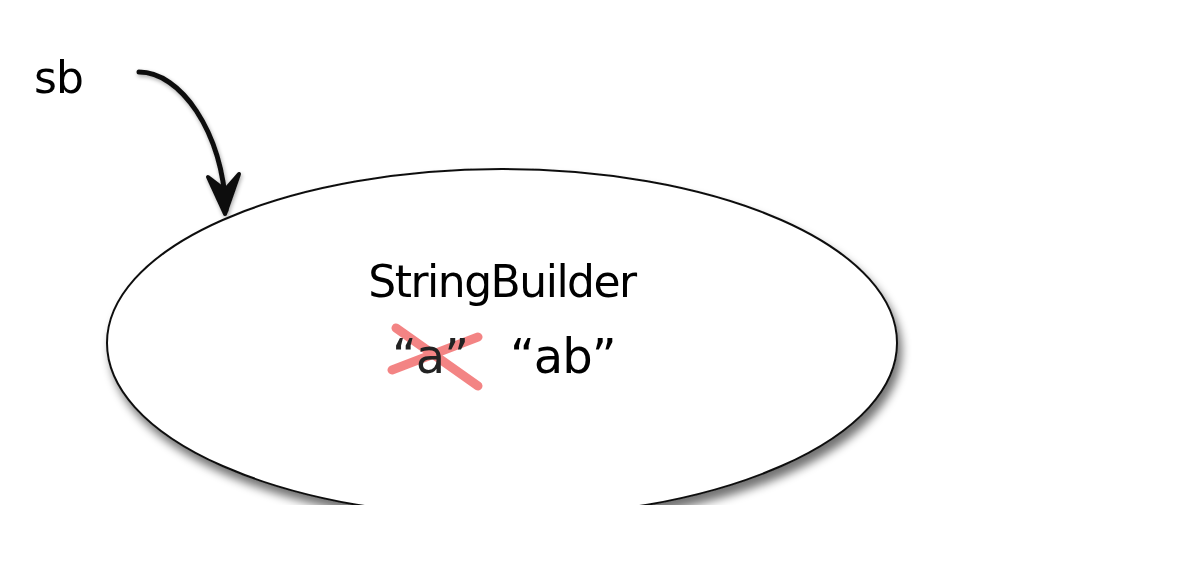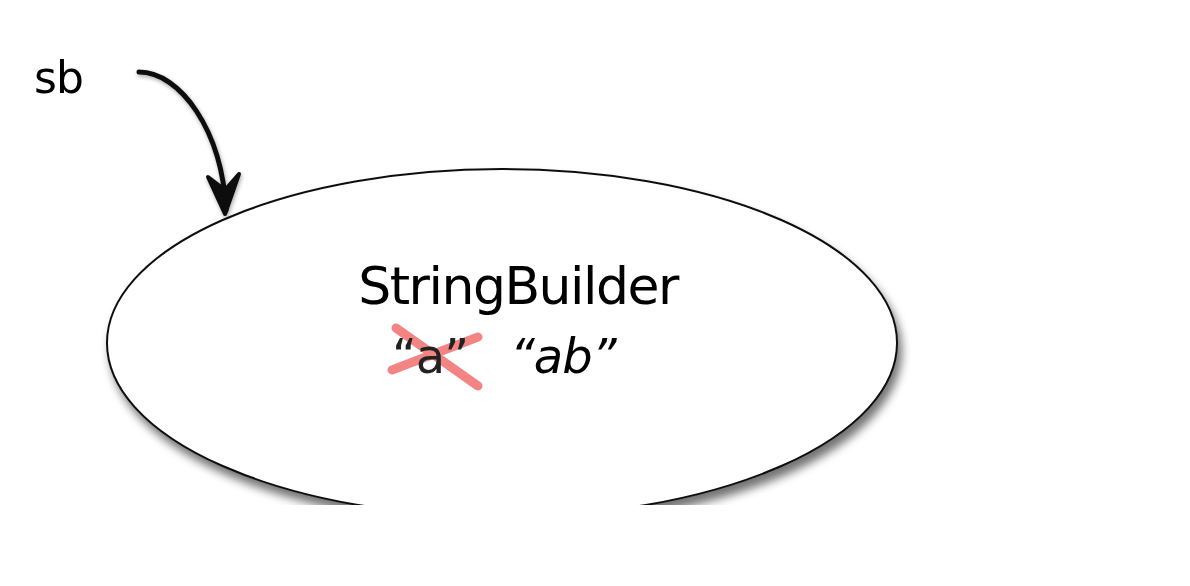--- a/index.html
+++ b/index.html
@@ -1,23 +1,23 @@
 <!DOCTYPE html>
 <html><head>
 <meta charset="utf-8">
 <style>
   html, body { margin:0; padding:0; background:#ffffff; }
   body { width:1190px; height:586px; position:relative; overflow:hidden;
          font-family:"DejaVu Sans", "Liberation Sans", sans-serif; }
   #canvas { position:absolute; left:0; top:0; width:1190px; height:586px; }
   .label { position:absolute; color:#000000; white-space:nowrap; }
   #var-label { left:34px; top:52px; font-size:44px; letter-spacing:-1px; }
-  #class-label { left:0; width:1004px; text-align:center; top:256px; font-size:52px; letter-spacing:-1.5px;padding-left:16px; }
+  #class-label { left:0; width:1004px; text-align:center; top:256px; font-size:44px; letter-spacing:-1.5px; }
   #old-value { left:392px; top:328px; font-size:48px; letter-spacing:-1px; color:#222; }
-  #new-value { left:510px; top:328px; font-size:48px; letter-spacing:-1px;font-style:italic; }
+  #new-value { left:510px; top:328px; font-size:48px; letter-spacing:-1px; }
 </style>
 </head>
 <body>
 
 <svg id="canvas" width="1190" height="586" viewBox="0 0 1190 586">
   <defs>
     <filter id="shadow" x="-10%" y="-10%" width="130%" height="140%">
       <feGaussianBlur in="SourceAlpha" stdDeviation="5"></feGaussianBlur>
       <feOffset dx="4" dy="8" result="off"></feOffset>
       <feComponentTransfer>

